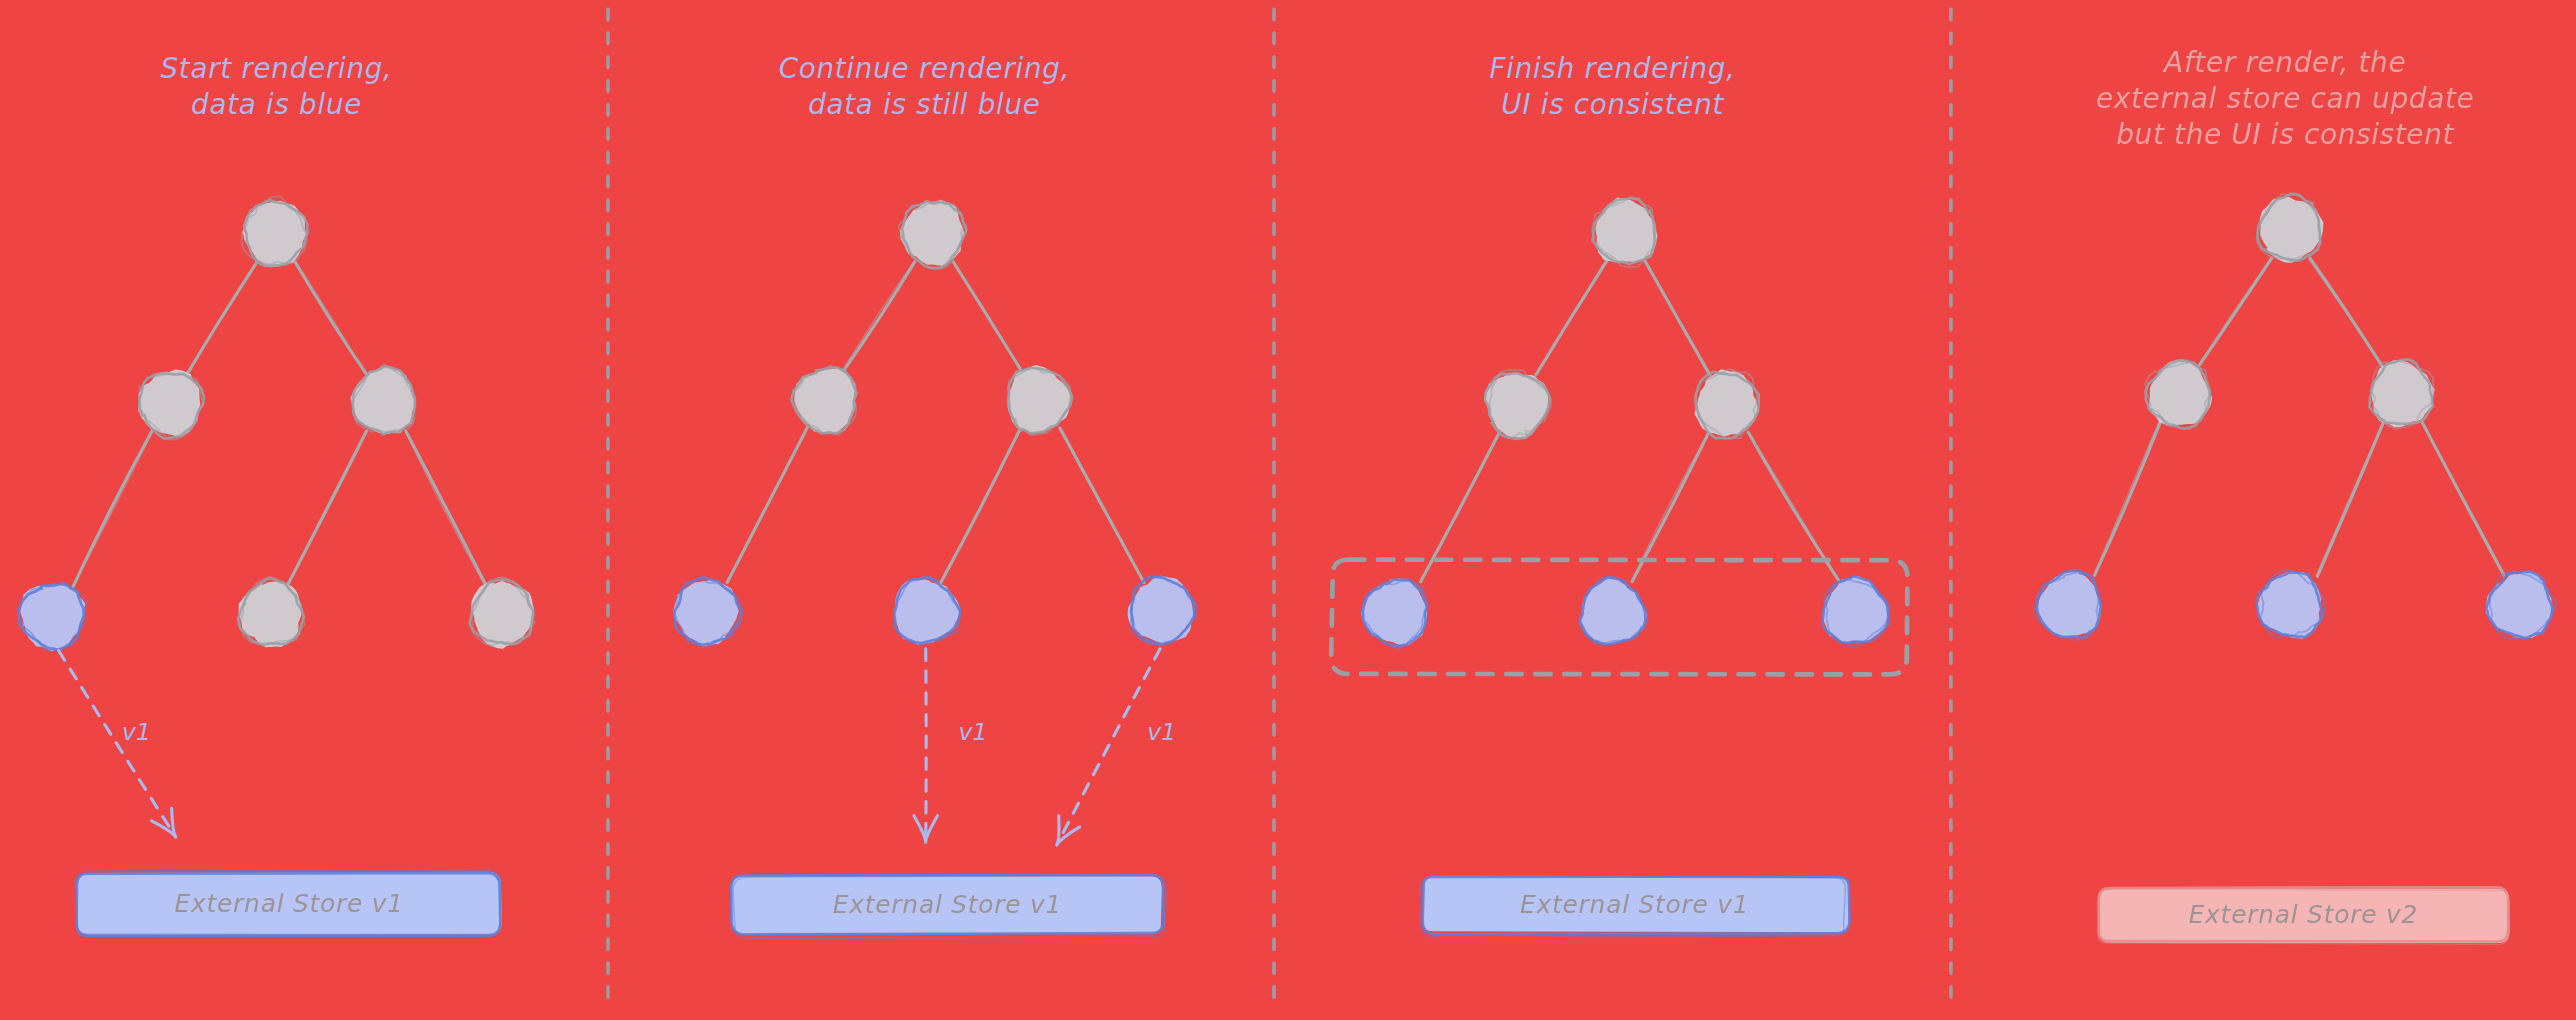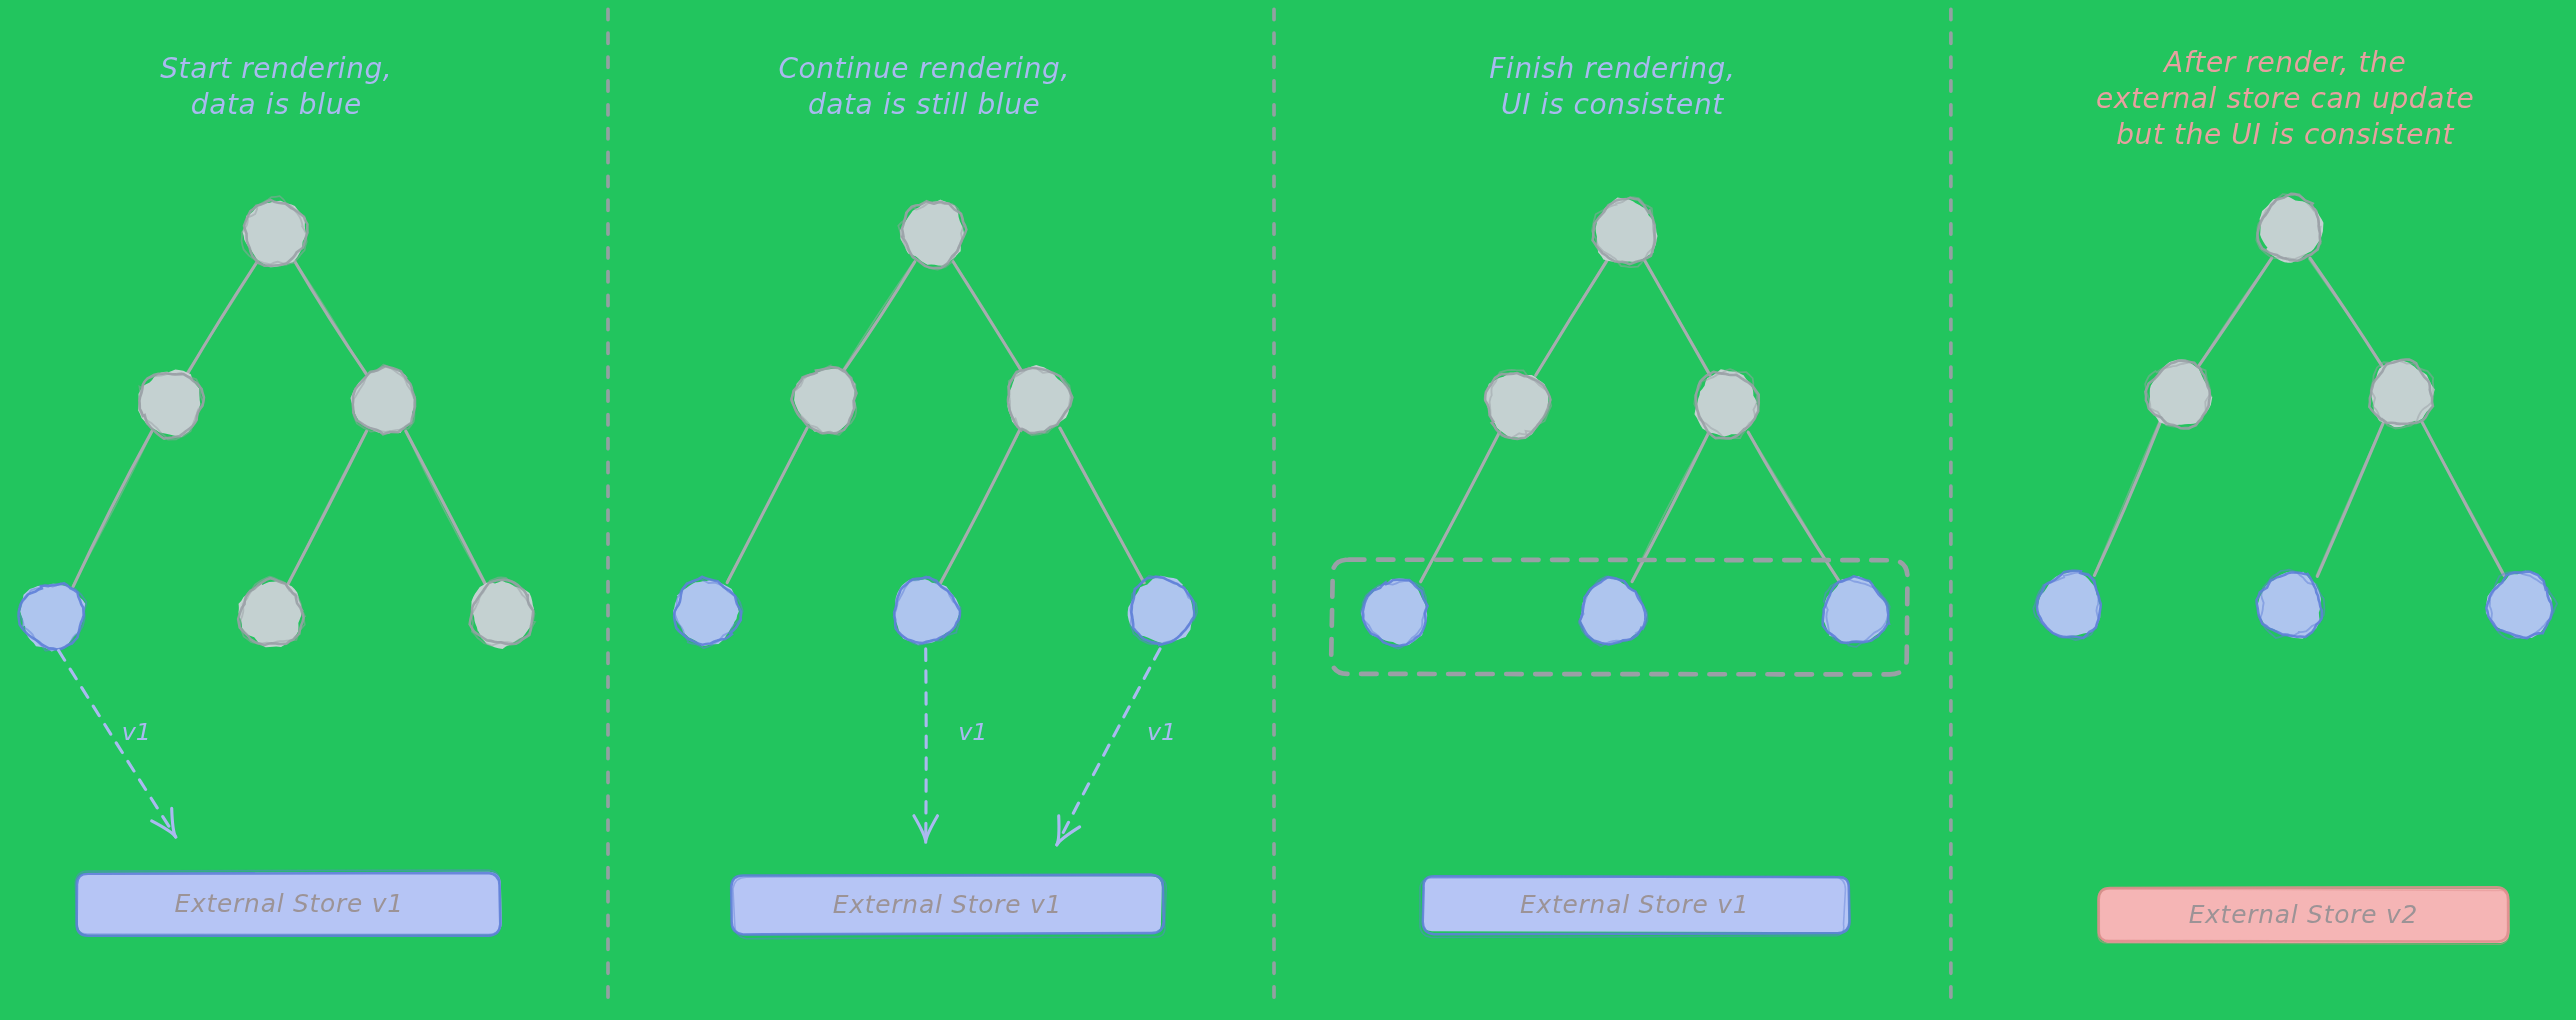--- a/index.html
+++ b/index.html
@@ -10,21 +10,21 @@
   body {
     width: 2576px;
     height: 1020px;
     font-family: "DejaVu Sans", sans-serif;
     overflow: hidden;
   }
   #stage {
     position: relative;
     width: 2576px;
     height: 1020px;
-    background: #22c55e;
+    background: #ef4444;
   }
   #canvas {
     position: absolute;
     left: 0;
     top: 0;
     width: 2576px;
     height: 1020px;
   }
 </style>
 </head>

